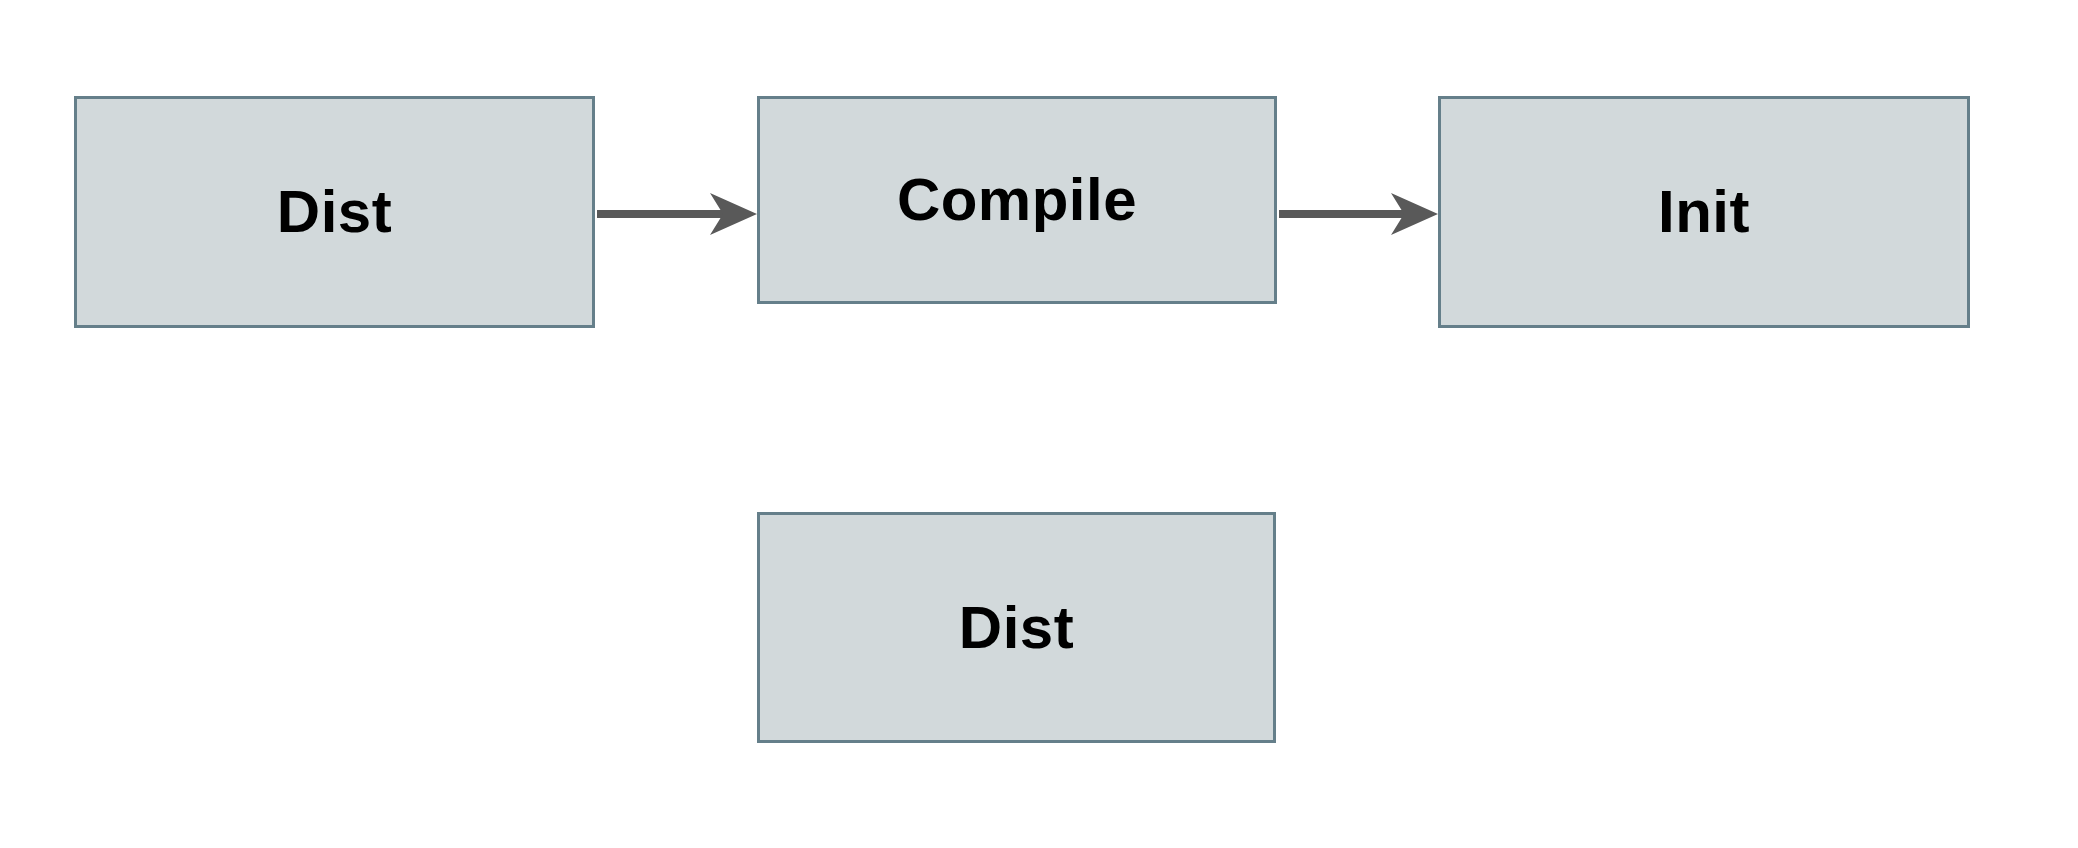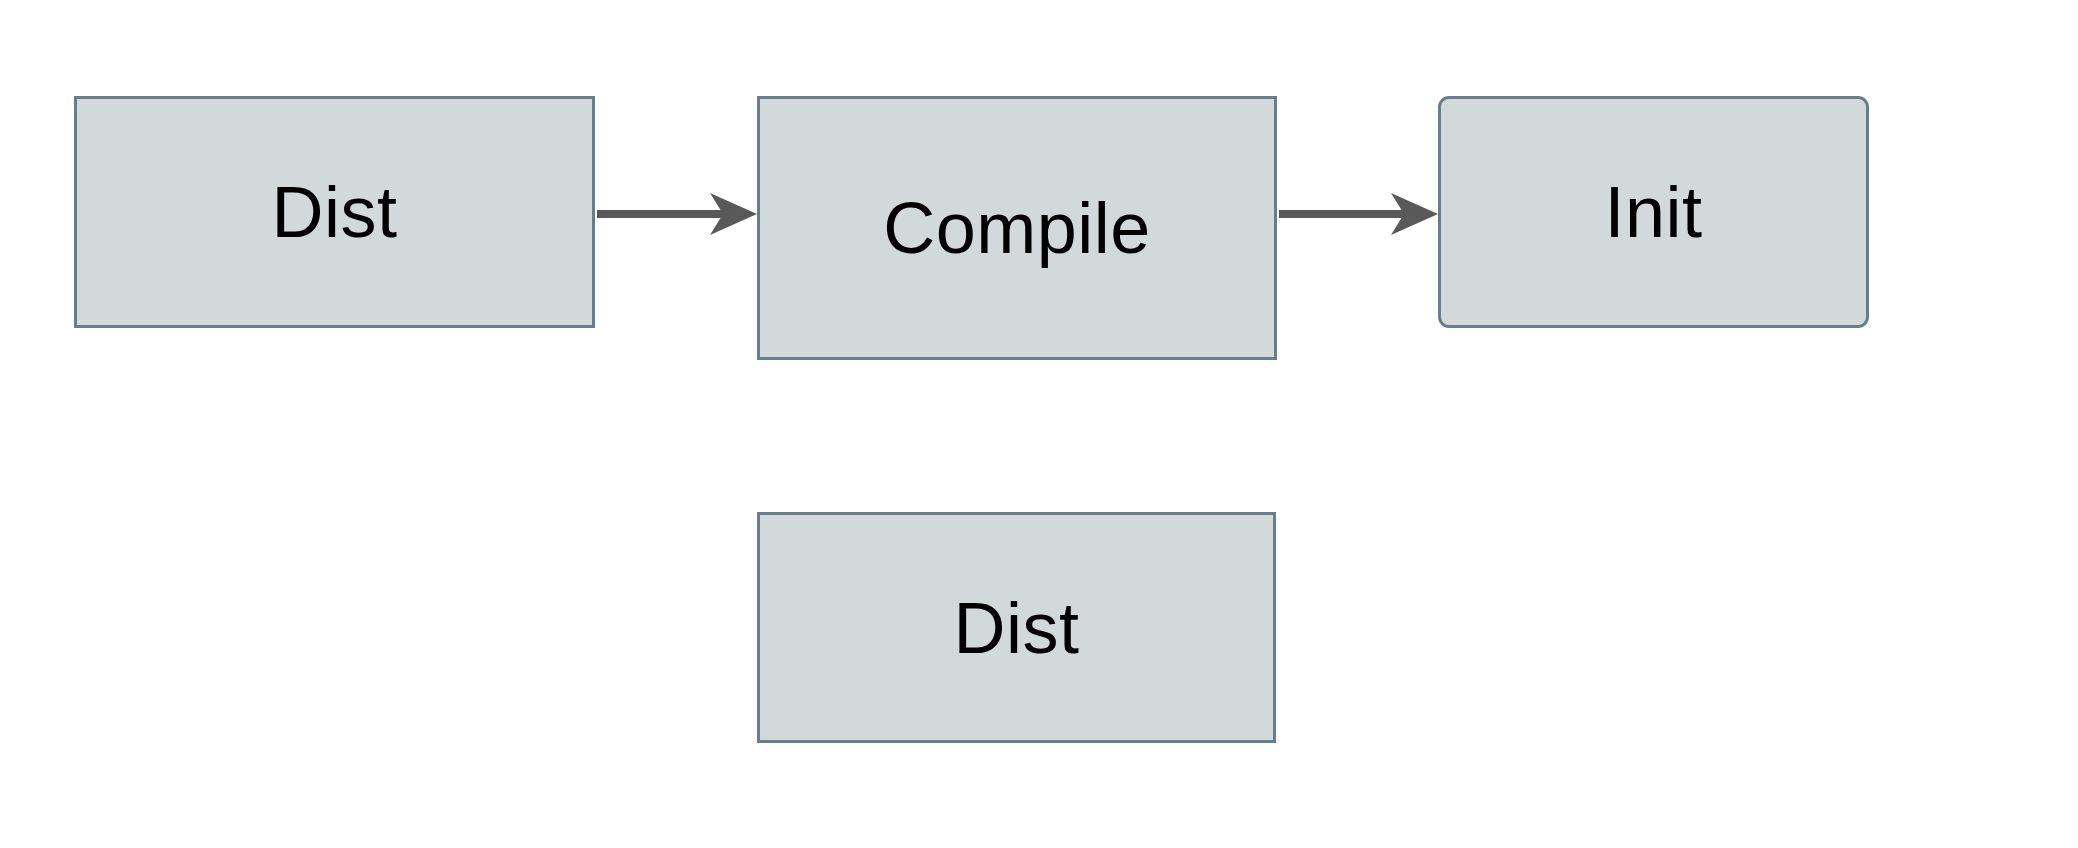--- a/index.html
+++ b/index.html
@@ -26,29 +26,29 @@
   .node {
     position: absolute;
     background: var(--node_fill);
     border: 3px solid var(--node_border);
     display: flex;
     align-items: center;
     justify-content: center;
   }
   .node-label {
     color: var(--text);
-    font-size: 72px;
-    font-weight: 400;
+    font-size: 60px;
+    font-weight: 700;
     letter-spacing: 0.5px;
     line-height: 1;
     user-select: none;
   }
   .node-dist    { left: 74px;   top: 96px;  width: 521px; height: 232px; }
-  .node-compile { left: 757px;  top: 96px;  width: 520px; height: 264px; }
-  .node-init    { left: 1438px; top: 96px;  width: 431px; height: 232px; border-radius: 11px; }
+  .node-compile { left: 757px;  top: 96px;  width: 520px; height: 208px; }
+  .node-init    { left: 1438px; top: 96px;  width: 532px; height: 232px; }
   .node-clean   { left: 757px;  top: 512px; width: 519px; height: 231px; }
 
   .connector-layer {
     position: absolute;
     left: 0; top: 0;
     width: 2078px;
     height: 848px;
     pointer-events: none;
   }
   .connector-line {

